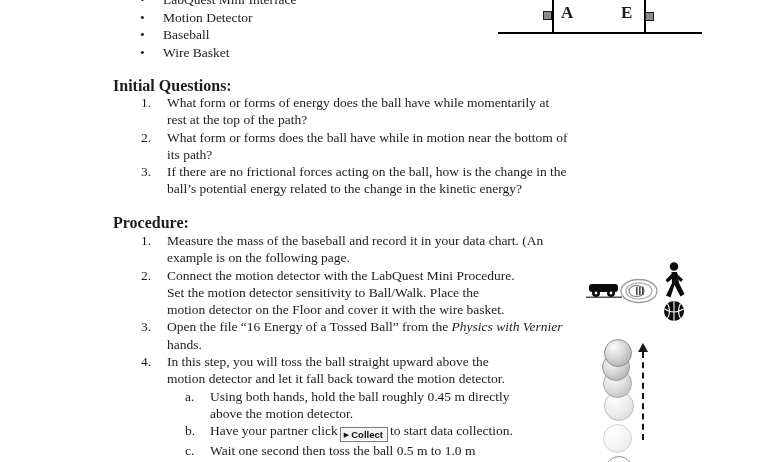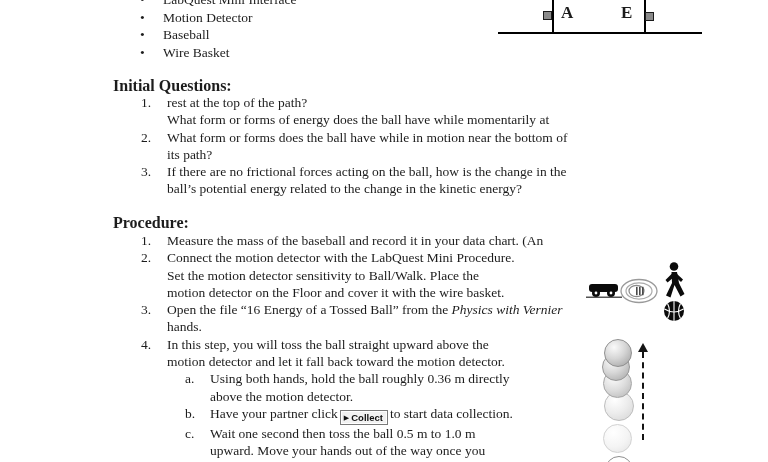--- a/index.html
+++ b/index.html
@@ -114,22 +114,22 @@
     <div class="diag-label a">A</div>
     <div class="diag-label e">E</div>
   </div>
 
   <div class="sec-heading h-questions">Initial Questions:</div>
 
   <div class="questions">
     <div class="item">
       <span class="num">1.</span>
       <div class="body">
+        <div>What form or forms of energy does the ball have while momentarily at</div>
         <div>rest at the top of the path?</div>
-        <div>What form or forms of energy does the ball have while momentarily at</div>
       </div>
     </div>
     <div class="item">
       <span class="num">2.</span>
       <div class="body">
         <div>What form or forms does the ball have while in motion near the bottom of</div>
         <div>its path?</div>
       </div>
     </div>
     <div class="item">
@@ -142,20 +142,21 @@
   </div>
 
   <div class="sec-heading h-procedure">Procedure:</div>
 
   <div class="steps">
 
     <div class="item">
       <span class="num">1.</span>
       <div class="body">
         <div>Measure the mass of the baseball and record it in your data chart.  (An</div>
+        <div>example is on the following page.</div>
       </div>
     </div>
 
     <div class="item">
       <span class="num">2.</span>
       <div class="body">
         <div>Connect the motion detector with the LabQuest Mini Procedure.</div>
         <div>Set the motion detector sensitivity to Ball/Walk.  Place the</div>
         <div>motion detector on the Floor and cover it with the wire basket.</div>
       </div>
@@ -173,21 +174,21 @@
       <span class="num">4.</span>
       <div class="body">
         <div>In this step, you will toss the ball straight upward above the</div>
         <div>motion detector and let it fall back toward the motion detector.</div>
       </div>
     </div>
 
     <div class="item sub">
       <span class="num">a.</span>
       <div class="body">
-        <div>Using both hands, hold the ball roughly 0.36 m directly</div>
+        <div>Using both hands, hold the ball roughly 0.45 m directly</div>
         <div>above the motion detector.</div>
       </div>
     </div>
 
     <div class="item sub">
       <span class="num">b.</span>
       <div class="body">
         <div><span>Have your partner click</span><span class="collect-btn">
               <span class="play">▶</span>
               <span>Collect</span>

